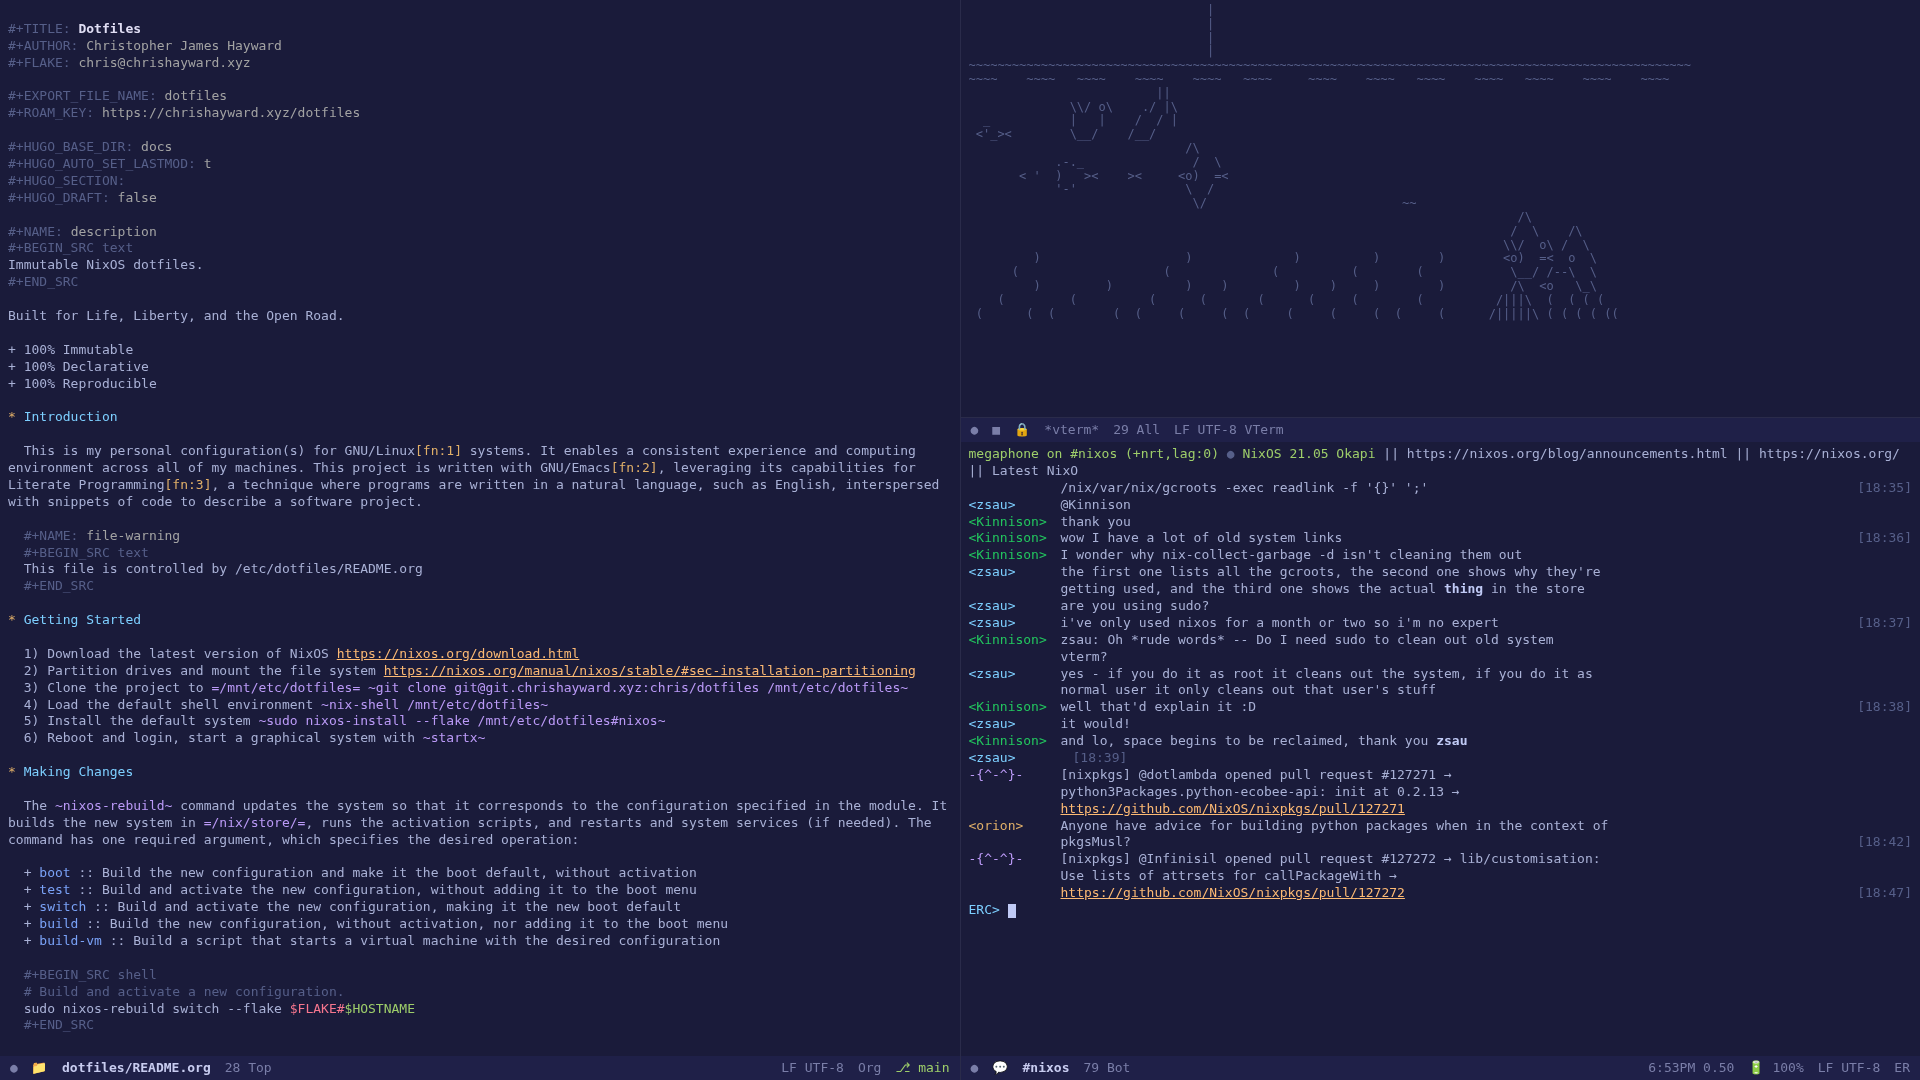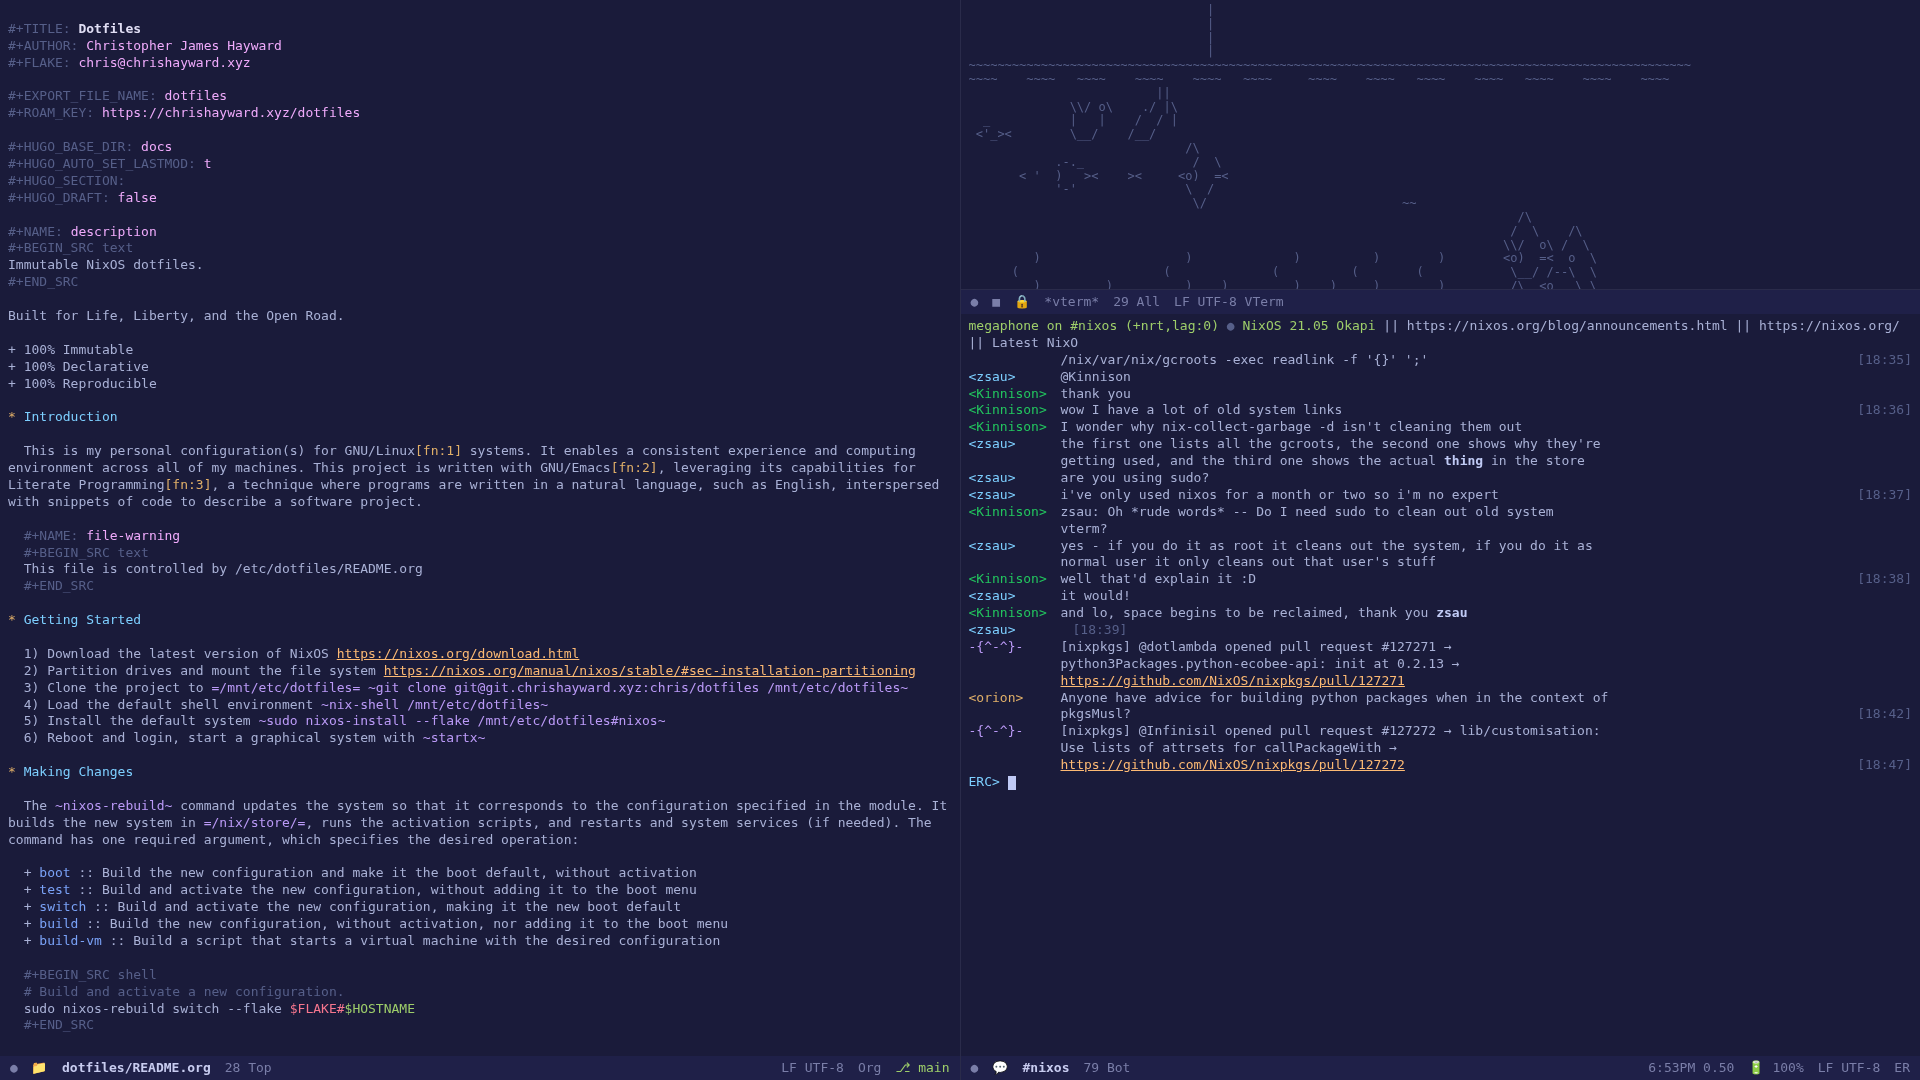--- a/index.html
+++ b/index.html
@@ -11,37 +11,37 @@
   line-height: 1.3;
   width: 1920px;
   height: 1080px;
   overflow: hidden;
   display: flex;
 }
 .pane { flex: 1; display: flex; flex-direction: column; position: relative; }
 .pane-left { border-right: 1px solid #2a2b4a; }
 .pane-content { flex: 1; overflow: hidden; padding: 4px 8px; white-space: pre-wrap; }
 .upper-right { flex: 1; border-bottom: 1px solid #2a2b4a; overflow: hidden; padding: 4px 8px; }
-.lower-right { height: 766px; display: flex; flex-direction: column; }
+.lower-right { height: 638px; display: flex; flex-direction: column; }
 .lower-right-content { flex: 1; padding: 4px 8px; overflow: hidden; font-size: 13px; }
 .modeline {
   background: #1f2048;
   color: #7a7ea8;
   height: 24px;
   display: flex;
   align-items: center;
   padding: 0 10px;
   font-size: 13px;
   gap: 14px;
 }
 .modeline .right { margin-left: auto; display: flex; gap: 14px; }
 .modeline .file { color: #c8ccf0; font-weight: bold; }
 .meta { color: #565f89; }
 .kw { color: #7aa2f7; }
-.val { color: #f0abfc; text-align: right; }
+.val { color: #a3a3a3; text-align: right; }
 .title-val { color: #e0def4; font-weight: bold; }
 .heading { color: #7dcfff; font-weight: normal; }
 .star { color: #e0af68; }
 .link { color: #fdba74; text-decoration: underline; }
 .fn { color: #e0af68; }
 .code { color: #bb9af7; }
 .comment { color: #565f89; }
 .var { color: #f7768e; }
 .hostname { color: #9ece6a; }
 .nick1 { color: #22c55e; }

